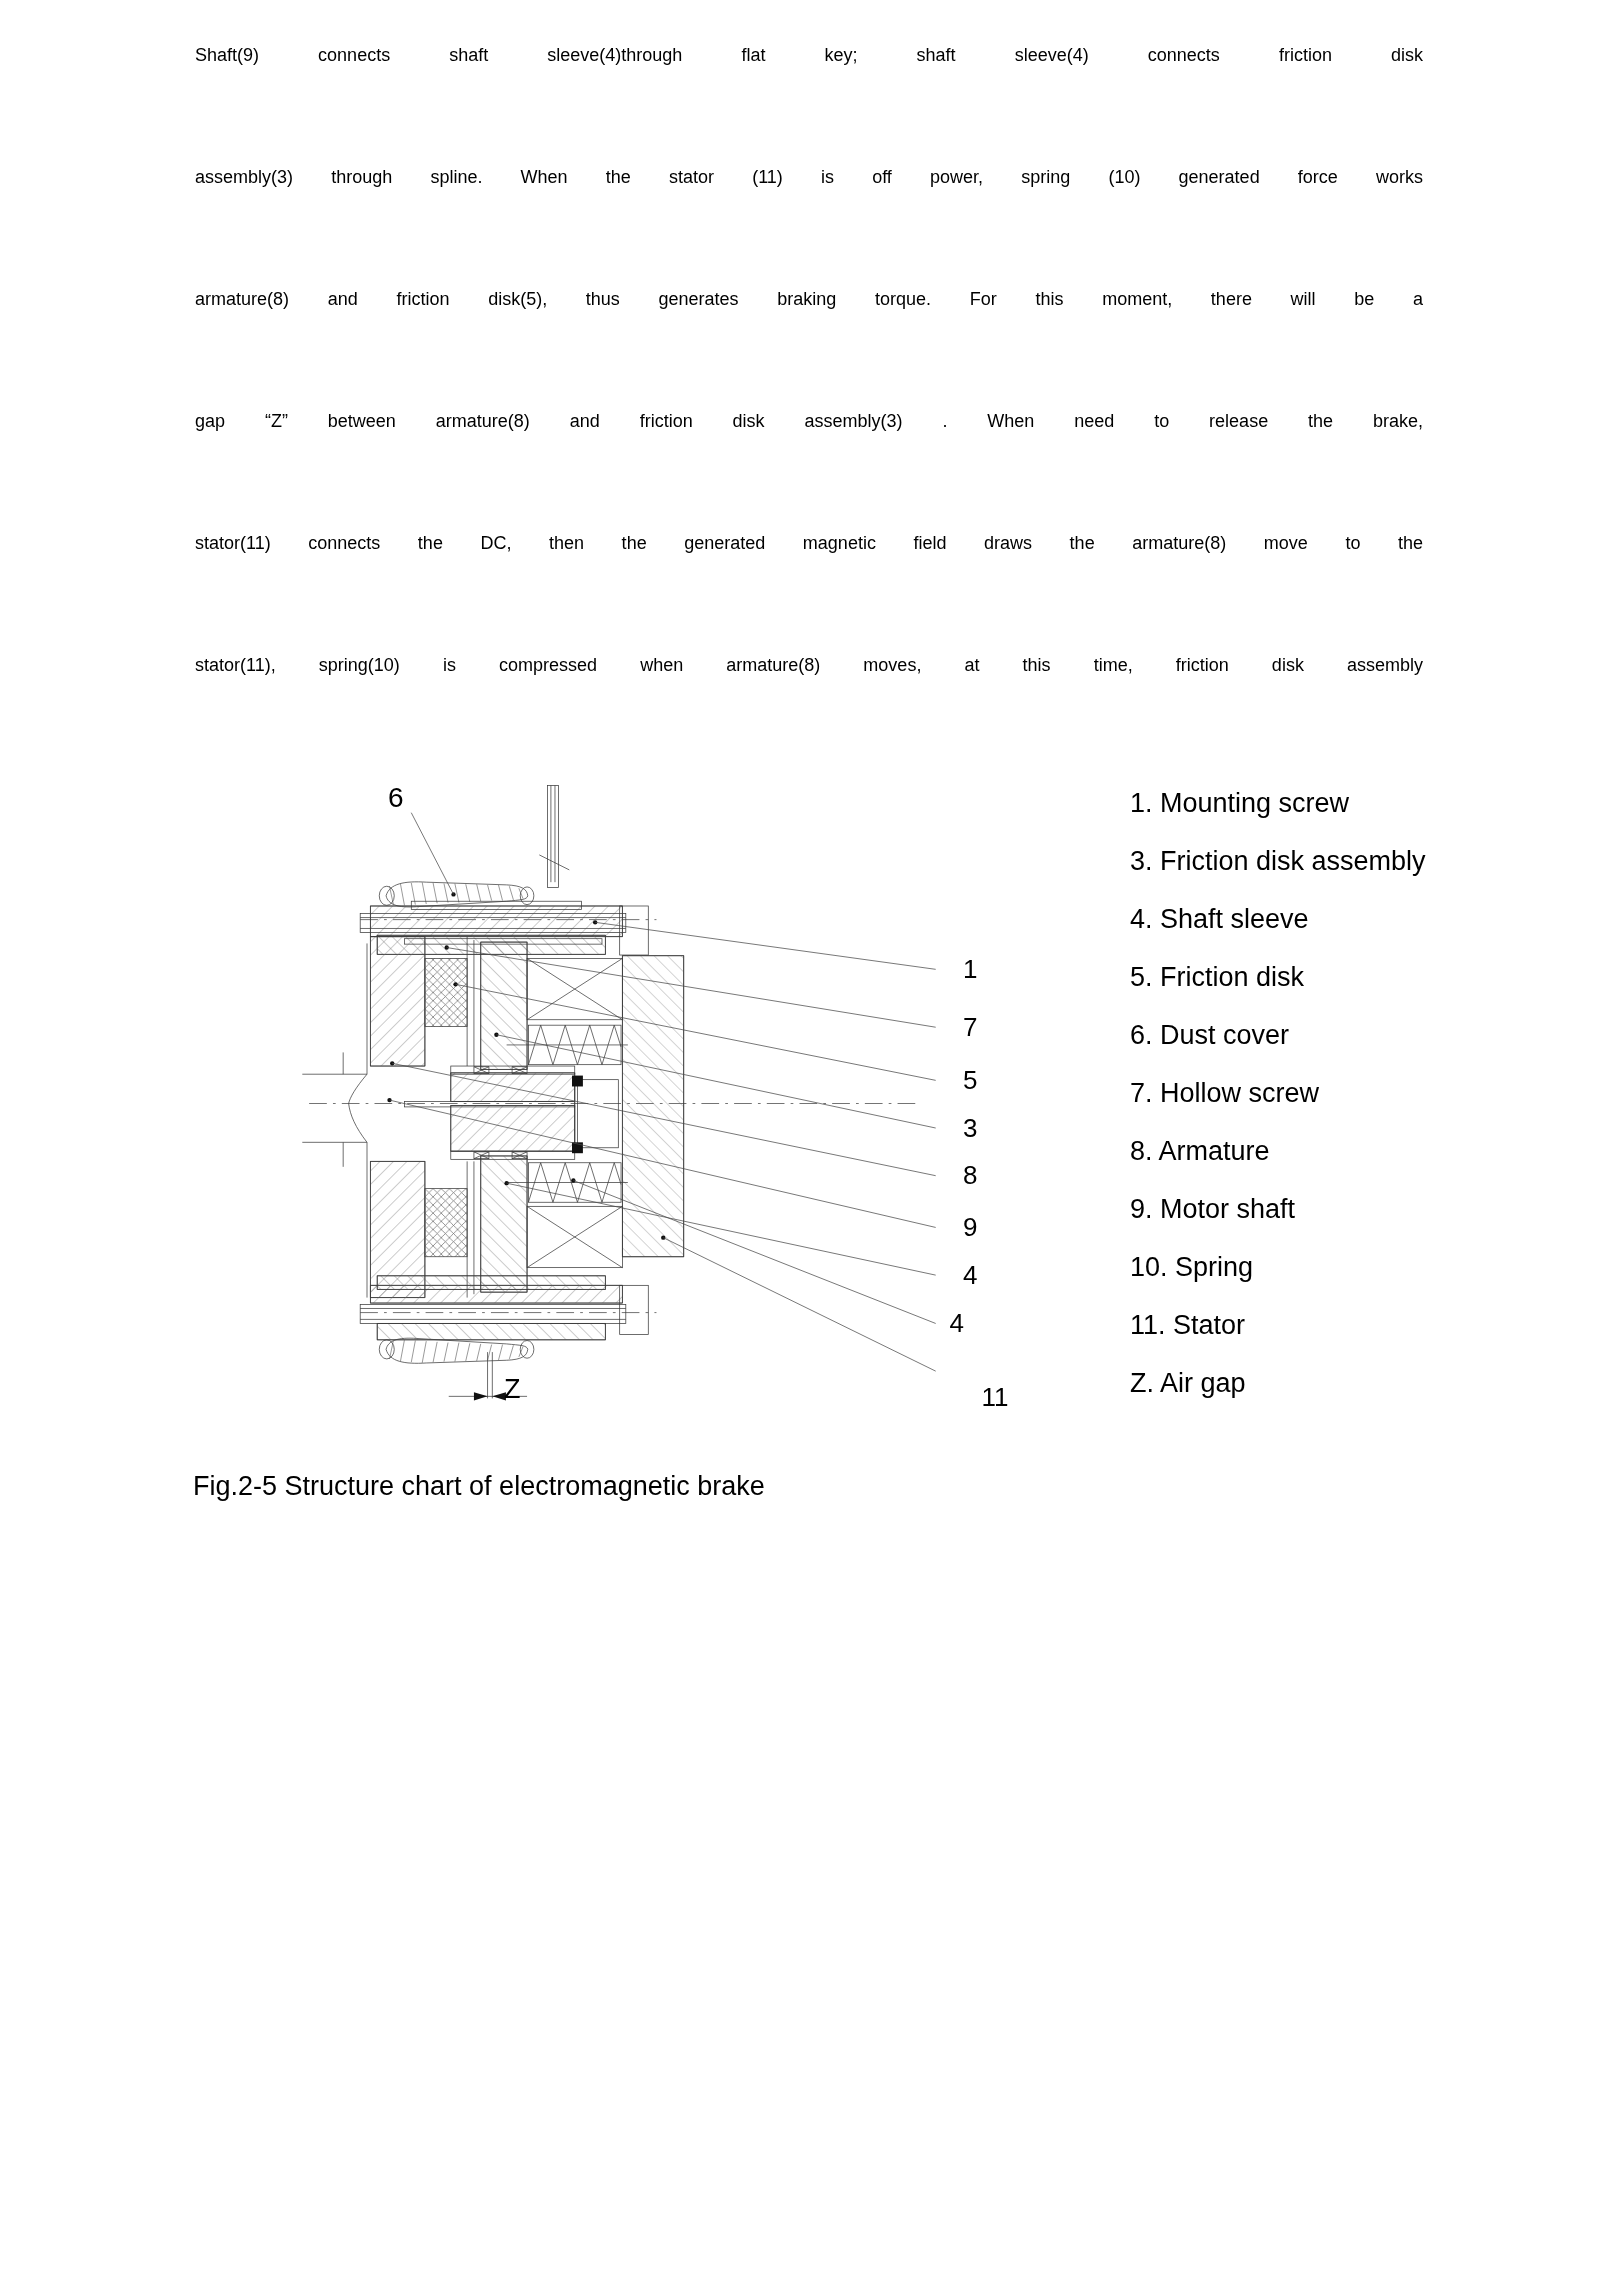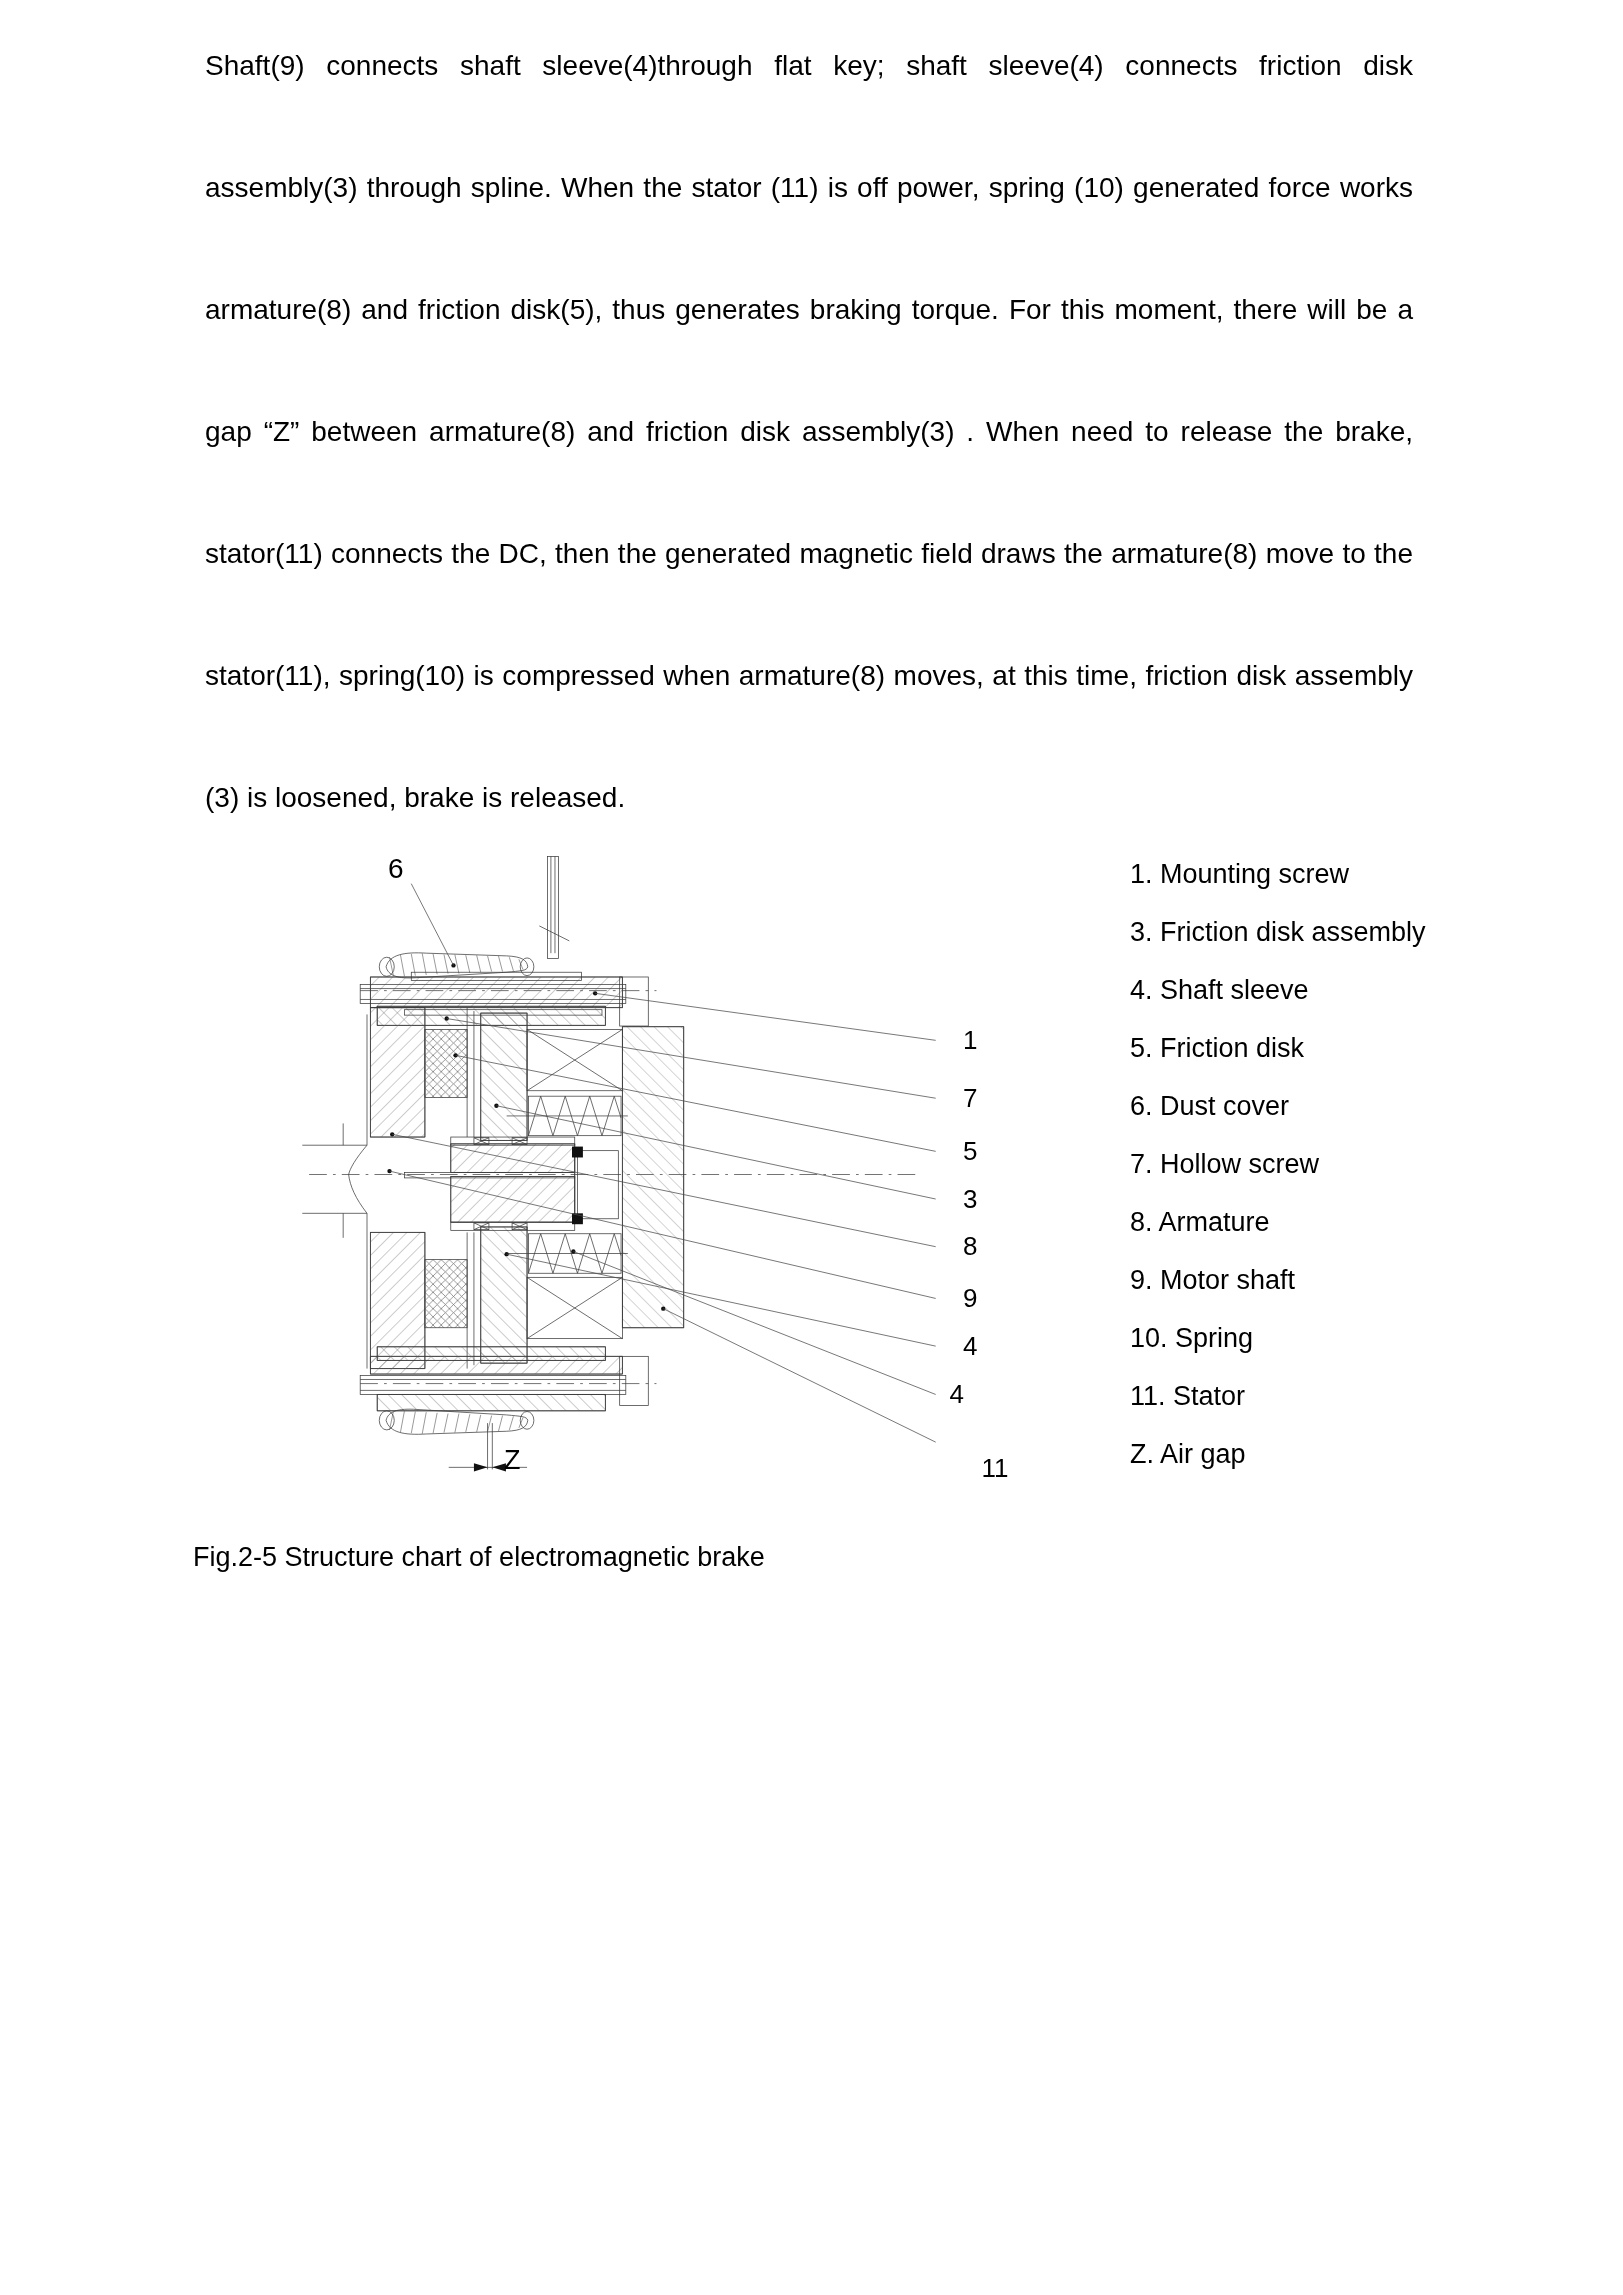--- a/index.html
+++ b/index.html
@@ -32,23 +32,23 @@
     font-weight: bold;
     letter-spacing: 0.1px;
     margin: 0;
     padding-top: 198px;
     line-height: 1.15;
     white-space: nowrap;
   }
 
   
   .body-para {
-    margin: 12px;
+    margin: 2px;
     padding-top: 23px;
-    font-size: 28px;
+    font-size: 18px;
     line-height: 61px;
     text-align: justify;
     text-justify: inter-word;
   }
   .body-para .ln {
     display: block;
     text-align: justify;
   }
   .body-para .ln::after {
     content: "";
@@ -155,21 +155,20 @@
   <div class="content">
 
 
     <div class="body-para">
       <span class="ln">Shaft(9) connects shaft sleeve(4)through flat key; shaft sleeve(4) connects friction disk</span>
       <span class="ln">assembly(3) through spline. When the stator (11) is off power, spring (10) generated force works</span>
       <span class="ln">armature(8) and friction disk(5), thus generates braking torque. For this moment, there will be a</span>
       <span class="ln">gap “Z” between armature(8) and friction disk assembly(3) . When need to release the brake,</span>
       <span class="ln">stator(11) connects the DC, then the generated magnetic field draws the armature(8) move to the</span>
       <span class="ln">stator(11), spring(10) is compressed when armature(8) moves, at this time, friction disk assembly</span>
-      <span class="ln last">(3) is loosened, brake is released.</span>
     </div>
 
     <div class="figure-block">
 
       <div class="drawing-area">
         <svg viewBox="0 0 930 950" xmlns="http://www.w3.org/2000/svg" aria-hidden="true">
           <defs>
 
             <pattern id="hatchA" width="14" height="14" patternUnits="userSpaceOnUse" patternTransform="rotate(45)">
               <line x1="0" y1="0" x2="0" y2="14" stroke="#6a6a6a" stroke-width="1"></line>

